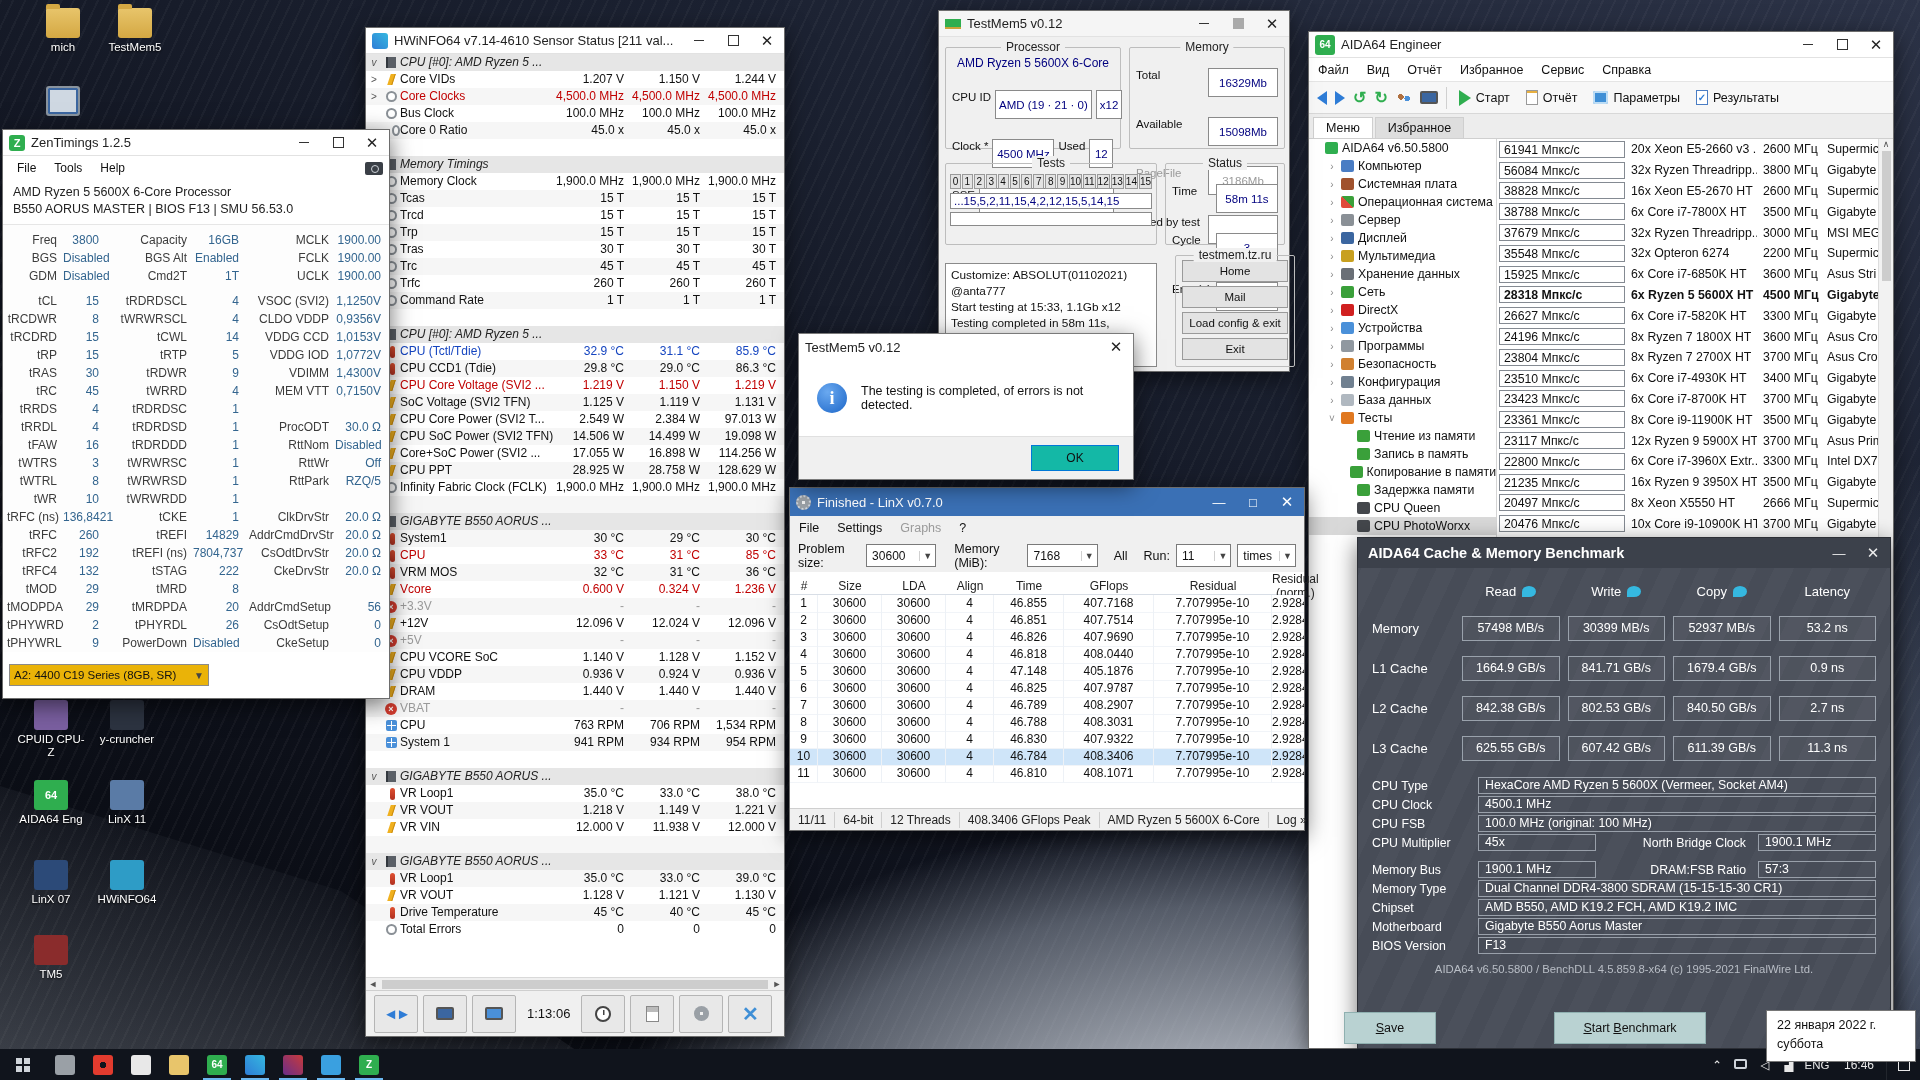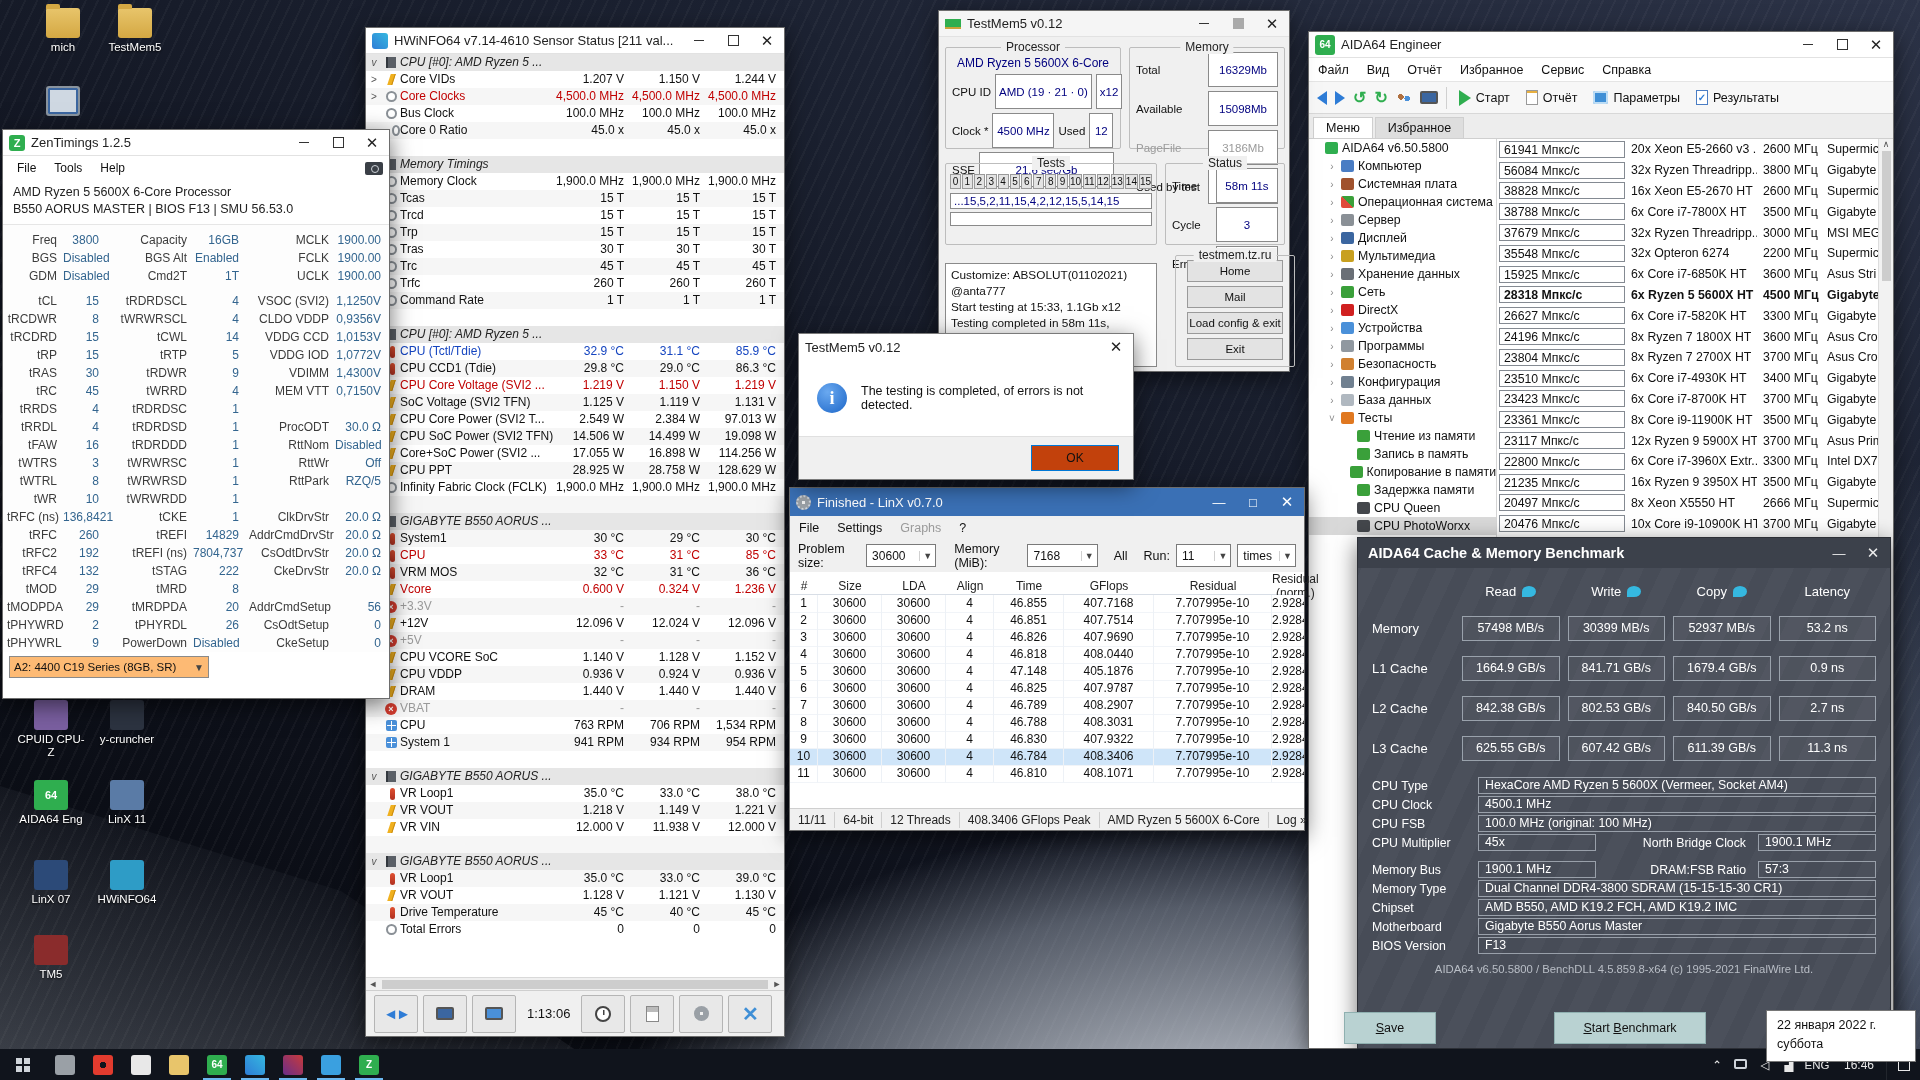--- a/index.html
+++ b/index.html
@@ -29,21 +29,21 @@
   .zt-menu span{padding:2px 8px;}
   .zt-cam{margin-left:auto;width:18px;height:13px;background:#3a3f46;border-radius:2px;position:relative;}
   .zt-cam::after{content:"";position:absolute;left:6px;top:3px;width:6px;height:6px;border:1.5px solid #cfd4da;border-radius:50%;}
   .zt-desc{padding:4px 10px 6px;border-bottom:1px solid #e6e6e6;background:#fff;}
   .zt-desc div{font-size:12.5px;color:#222;line-height:17px;white-space:nowrap;}
   .zt-body{padding:6px 4px 0;background:#fdfdfd;}
   .zt-row{display:grid;grid-template-columns:56px 46px 84px 56px 86px 56px;height:18px;line-height:18px;}
   .zt-row .l{color:#3c3c3c;text-align:right;padding-right:6px;white-space:nowrap;}
   .zt-row .v{color:#33658f;text-align:right;padding-right:10px;white-space:nowrap;}
   .zt-gap{height:7px;}
-  .zt-foot{position:absolute;left:6px;bottom:20px;width:200px;height:22px;border:1px solid #8a8a8a;background:#fdba74;display:flex;align-items:center;font-size:11.5px;padding:0 4px;}
+  .zt-foot{position:absolute;left:6px;bottom:12px;width:200px;height:22px;border:1px solid #8a8a8a;background:#eab308;display:flex;align-items:center;font-size:11.5px;padding:0 4px;}
   .zt-foot .arr{margin-left:auto;color:#444;font-size:10px;}
   
   #hwinfo{left:365px;top:27px;width:420px;height:1010px;display:flex;flex-direction:column;background:#fff;}
   .hw-head{display:grid;grid-template-columns:16px 18px 1fr 76px 76px 76px;height:22px;background:#f3f3f3;border-bottom:1px solid #cfcfcf;align-items:center;font-size:12px;color:#222;}
   .hw-head .c{text-align:right;padding-right:8px;border-left:1px solid #e0e0e0;height:100%;display:flex;align-items:center;justify-content:flex-end;}
   .hw-rows{flex:1;overflow:hidden;}
   .hw-row{display:grid;grid-template-columns:16px 18px 1fr 76px 76px 76px;height:17px;line-height:17px;font-size:12px;align-items:center;}
   .hw-row:nth-child(odd){background:#f6f6f6;}
   .hw-row .nm{white-space:nowrap;overflow:hidden;}
   .hw-row .vv{text-align:right;padding-right:8px;white-space:nowrap;}
@@ -69,34 +69,34 @@
   .mini-clockface{width:16px;height:16px;border:2px solid #444;border-radius:50%;background:linear-gradient(#444,#444) 50% 30%/1.5px 5px no-repeat,#fff;}
   .mini-page{width:13px;height:16px;background:#fff;border:1px solid #888;box-shadow:inset 0 3px 0 -1px #bbb,inset 0 6px 0 -1px #bbb;}
   .mini-gear{width:15px;height:15px;border-radius:50%;background:radial-gradient(circle 3px at 50% 50%,#f0f0f0 55%,#9aa0a6 60%);border:2px dotted #9aa0a6;}
   
   #testmem5{left:938px;top:10px;width:352px;height:362px;}
   .tm-ram{width:16px;height:10px;background:#2fae4f;border-bottom:2px solid #caa33a;}
   .grp{position:absolute;border:1px solid #bdbdbd;border-radius:2px;}
   .grp>.lg{position:absolute;top:-8px;left:50%;transform:translateX(-50%);background:#f0f0f0;padding:0 5px;font-size:12px;color:#222;white-space:nowrap;}
   .tm-row{display:flex;align-items:center;gap:4px;margin:4px 6px 0;}
   .tm-lab{font-size:11.5px;color:#111;white-space:nowrap;}
-  .tm-box{border:1px solid #8a8a8a;background:#fff;color:#00007f;font-size:11.5px;height:35px;display:flex;align-items:center;justify-content:center;padding:0 3px;white-space:nowrap;}
+  .tm-box{border:1px solid #8a8a8a;background:#fff;color:#00007f;font-size:11.5px;height:29px;display:flex;align-items:center;justify-content:center;padding:0 3px;white-space:nowrap;margin-top:16px;}
   .tm-grayt{color:#9a9a9a!important;}
   .tm-name{color:#00007f;font-size:12px;text-align:center;margin-top:8px;white-space:nowrap;}
   .tm-tests{display:flex;gap:1px;margin:10px 4px 0;}
   .tm-tb{flex:1;height:15px;background:#e3e3e3;border:1px solid #9a9a9a;font-size:10px;display:flex;align-items:center;justify-content:center;color:#111;}
   .tm-info{position:absolute;left:6px;top:252px;width:212px;height:104px;border:1px solid #8a8a8a;background:#fff;padding:3px 5px;font-size:11.8px;line-height:16px;color:#111;}
-  .tm-btn{width:96px;height:22px;background:#e3e3e3;border:1px solid #9a9a9a;font-size:11.5px;display:flex;align-items:center;justify-content:center;margin:4px auto 0;color:#111;white-space:nowrap;}
+  .tm-btn{width:106px;height:22px;background:#e3e3e3;border:1px solid #9a9a9a;font-size:11.5px;display:flex;align-items:center;justify-content:center;margin:4px auto 0;color:#111;white-space:nowrap;}
   
   #tm5dialog{left:798px;top:333px;width:336px;height:147px;background:#fff;border:1px solid #7a7a7a;}
   .dlg-body{height:76px;display:flex;align-items:center;gap:14px;padding:0 18px;background:#fff;}
   .dlg-i{width:30px;height:30px;border-radius:50%;background:radial-gradient(circle at 35% 30%,#6aa9f0,#1c66c8);color:#fff;font-size:18px;font-weight:bold;display:flex;align-items:center;justify-content:center;font-family:"Liberation Serif",serif;flex:0 0 30px;}
   .dlg-msg{font-size:12.5px;color:#111;}
   .dlg-foot{height:43px;background:#f0f0f0;display:flex;align-items:center;justify-content:flex-end;padding-right:14px;border-top:1px solid #e0e0e0;}
-  .dlg-ok{width:88px;height:26px;background:#c2410c;border:1px solid #0078d7;font-size:12px;display:flex;align-items:center;justify-content:center;}
+  .dlg-ok{width:88px;height:26px;background:#14b8a6;border:1px solid #0078d7;font-size:12px;display:flex;align-items:center;justify-content:center;}
   
   #linx{left:789px;top:487px;width:516px;height:344px;display:flex;flex-direction:column;background:#f0f0f0;}
   .lx-tbar{height:28px;background:#3a70b5;display:flex;align-items:center;gap:6px;padding-left:6px;color:#fff;}
   .lx-tbar .ttl{flex:1;font-size:13px;}
   .lx-tbar .cap{color:#fff;}
   .lx-menu{height:23px;display:flex;align-items:center;background:#f0f0f0;font-size:12.5px;}
   .lx-menu span{padding:0 9px;}
   .lx-ctrl{height:33px;display:flex;align-items:center;gap:6px;padding:0 8px;font-size:12.5px;}
   .combo{height:23px;border:1px solid #7a7a7a;background:#fff;display:flex;align-items:center;font-size:12px;padding-left:5px;}
   .combo .arr{margin-left:auto;width:16px;text-align:center;color:#444;font-size:9px;border-left:1px solid #d0d0d0;}

